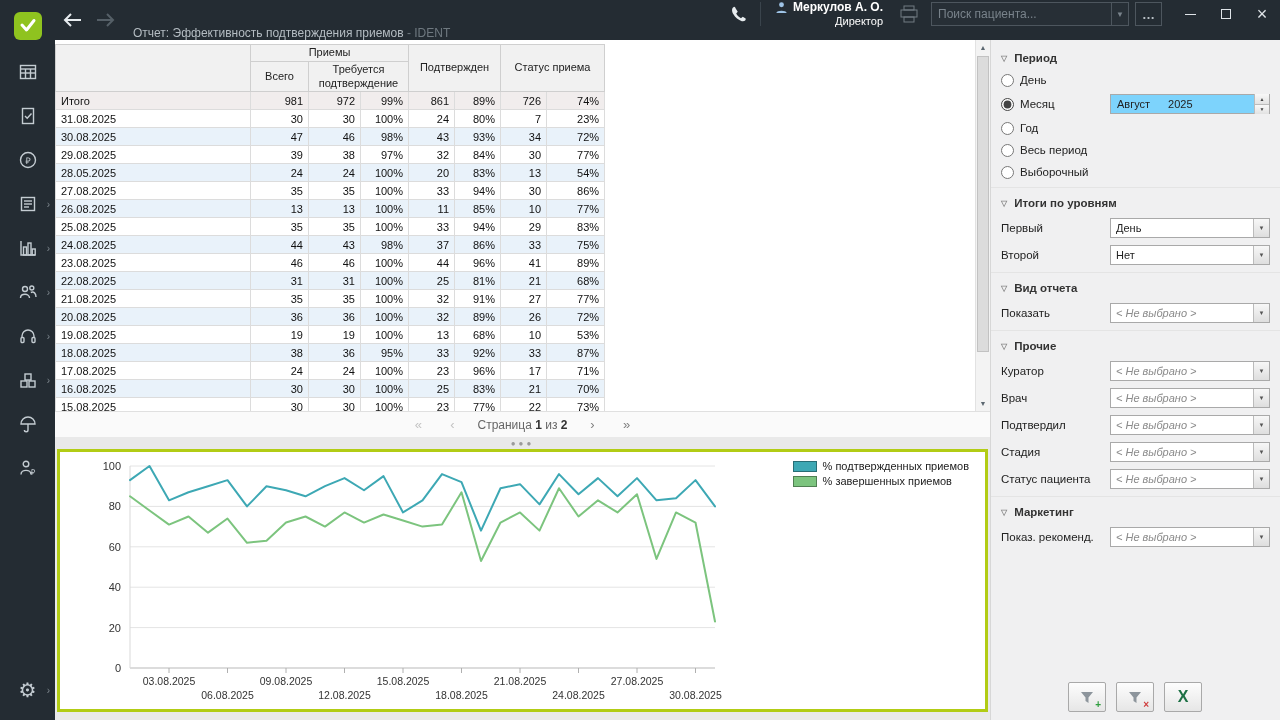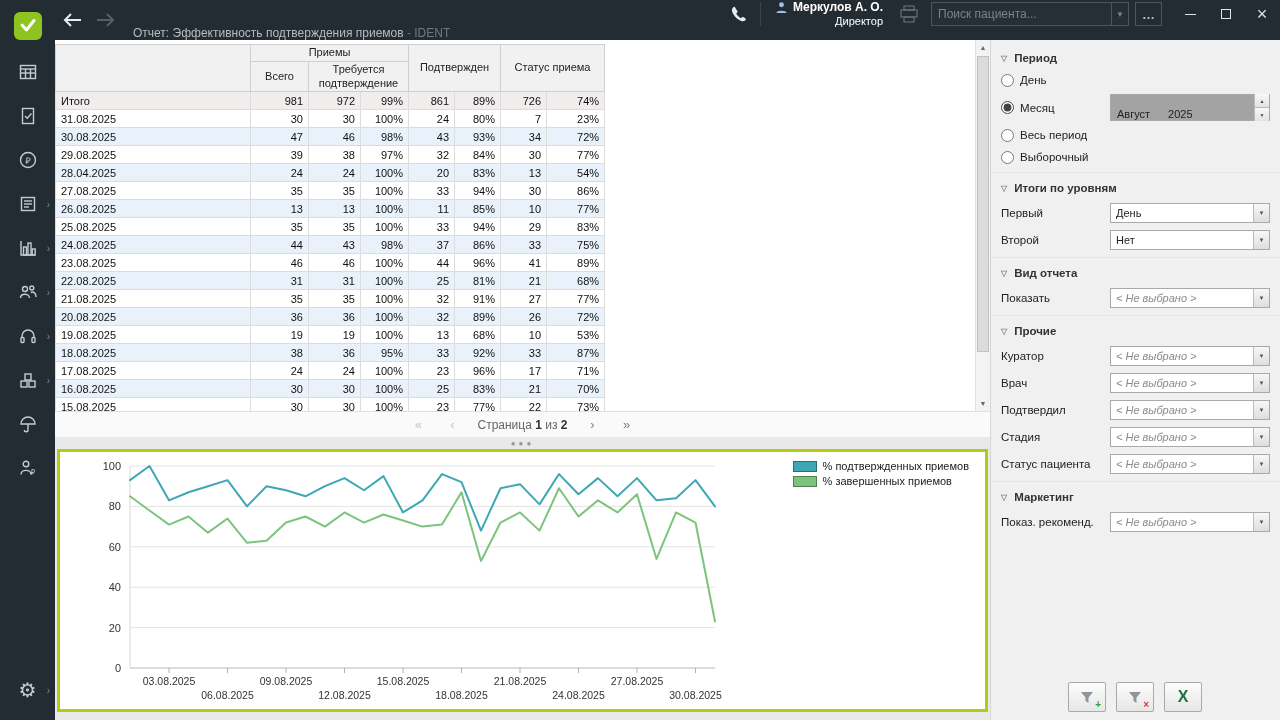--- a/index.html
+++ b/index.html
@@ -68,21 +68,21 @@
   .tri{color:#8a8a8a;font-size:8px}
   .radio-row{display:flex;align-items:center;padding:3px 10px;min-height:22px}
   .radio-row label{display:flex;align-items:center;gap:6px}
   .radio-row input{accent-color:#444}
   .field-row{display:flex;align-items:center;padding:3px 10px;height:27px}
   .flabel{flex:1}
   .dropdown{width:160px;height:20px;background:#fff;border:1px solid #a9a9a9;display:flex;align-items:center;position:relative;font-size:11px;padding-left:5px;flex:0 0 160px}
   .dropdown.placeholder .dval{color:#8a8a8a;font-style:italic}
   .dval{white-space:nowrap;overflow:hidden}
   .darrow{position:absolute;right:0;top:0;bottom:0;width:16px;background:linear-gradient(#f7f7f7,#dedede);border-left:1px solid #bbb;display:flex;align-items:center;justify-content:center;font-size:6px;color:#555}
-  .spinner{width:160px;height:27px;background:#a3a3a3;border:1px solid #a9a9a9;display:flex;align-items:flex-end;position:relative;font-size:11px;padding-left:6px;margin-left:auto;flex:0 0 160px}
+  .spinner{width:160px;height:20px;background:#7dd3fc;border:1px solid #a9a9a9;display:flex;align-items:center;position:relative;font-size:11px;padding-left:6px;margin-left:auto;flex:0 0 160px}
   .spinner .yr{margin-left:18px}
   .spins{position:absolute;right:0;top:-1px;bottom:-1px;width:15px;display:flex;flex-direction:column;border-left:1px solid #bbb}
   .spins div{flex:1;font-size:5px;display:flex;align-items:center;justify-content:center;background:linear-gradient(#f8f8f8,#e2e2e2);color:#444}
   .spins div + div{border-top:1px solid #bbb}
   .rp-actions{position:absolute;bottom:8px;right:78px;display:flex;gap:10px}
   .act-btn{width:38px;height:30px;border:1px solid #a9a9a9;border-radius:2px;background:linear-gradient(#fdfdfd,#e6e6e6);position:relative;display:flex;align-items:center;justify-content:center}
   .badge{position:absolute;font-weight:700;font-size:10px;right:4px;bottom:1px}
   .badge.plus{color:#2f9e3f}
   .badge.cross{color:#cf3c3c}
   .excel{font-weight:700;font-size:16px;color:#1e7145}
@@ -299,21 +299,21 @@
                 <td>29.08.2025</td>
                 <td class="num">39</td>
                 <td class="num">38</td>
                 <td class="num">97%</td>
                 <td class="num">32</td>
                 <td class="num">84%</td>
                 <td class="num">30</td>
                 <td class="num">77%</td>
               </tr>
               <tr>
-                <td>28.04.2025</td>
+                <td>28.05.2025</td>
                 <td class="num">24</td>
                 <td class="num">24</td>
                 <td class="num">100%</td>
                 <td class="num">20</td>
                 <td class="num">83%</td>
                 <td class="num">13</td>
                 <td class="num">54%</td>
               </tr>
               <tr>
                 <td>27.08.2025</td>
@@ -538,20 +538,26 @@
               <span class="yr">2025</span>
             <div class="spins">
                 <div>▲</div>
                 <div>▼</div>
               </div>
           </div>
         </div>
         <div class="radio-row">
             <label>
               <input type="radio" name="period" style="">
+              <span>Год</span>
+            </label>
+          </div>
+        <div class="radio-row">
+            <label>
+              <input type="radio" name="period" style="">
               <span>Весь период</span>
             </label>
           </div>
         <div class="radio-row">
             <label>
               <input type="radio" name="period" style="">
               <span>Выборочный</span>
             </label>
           </div>
       </div>

